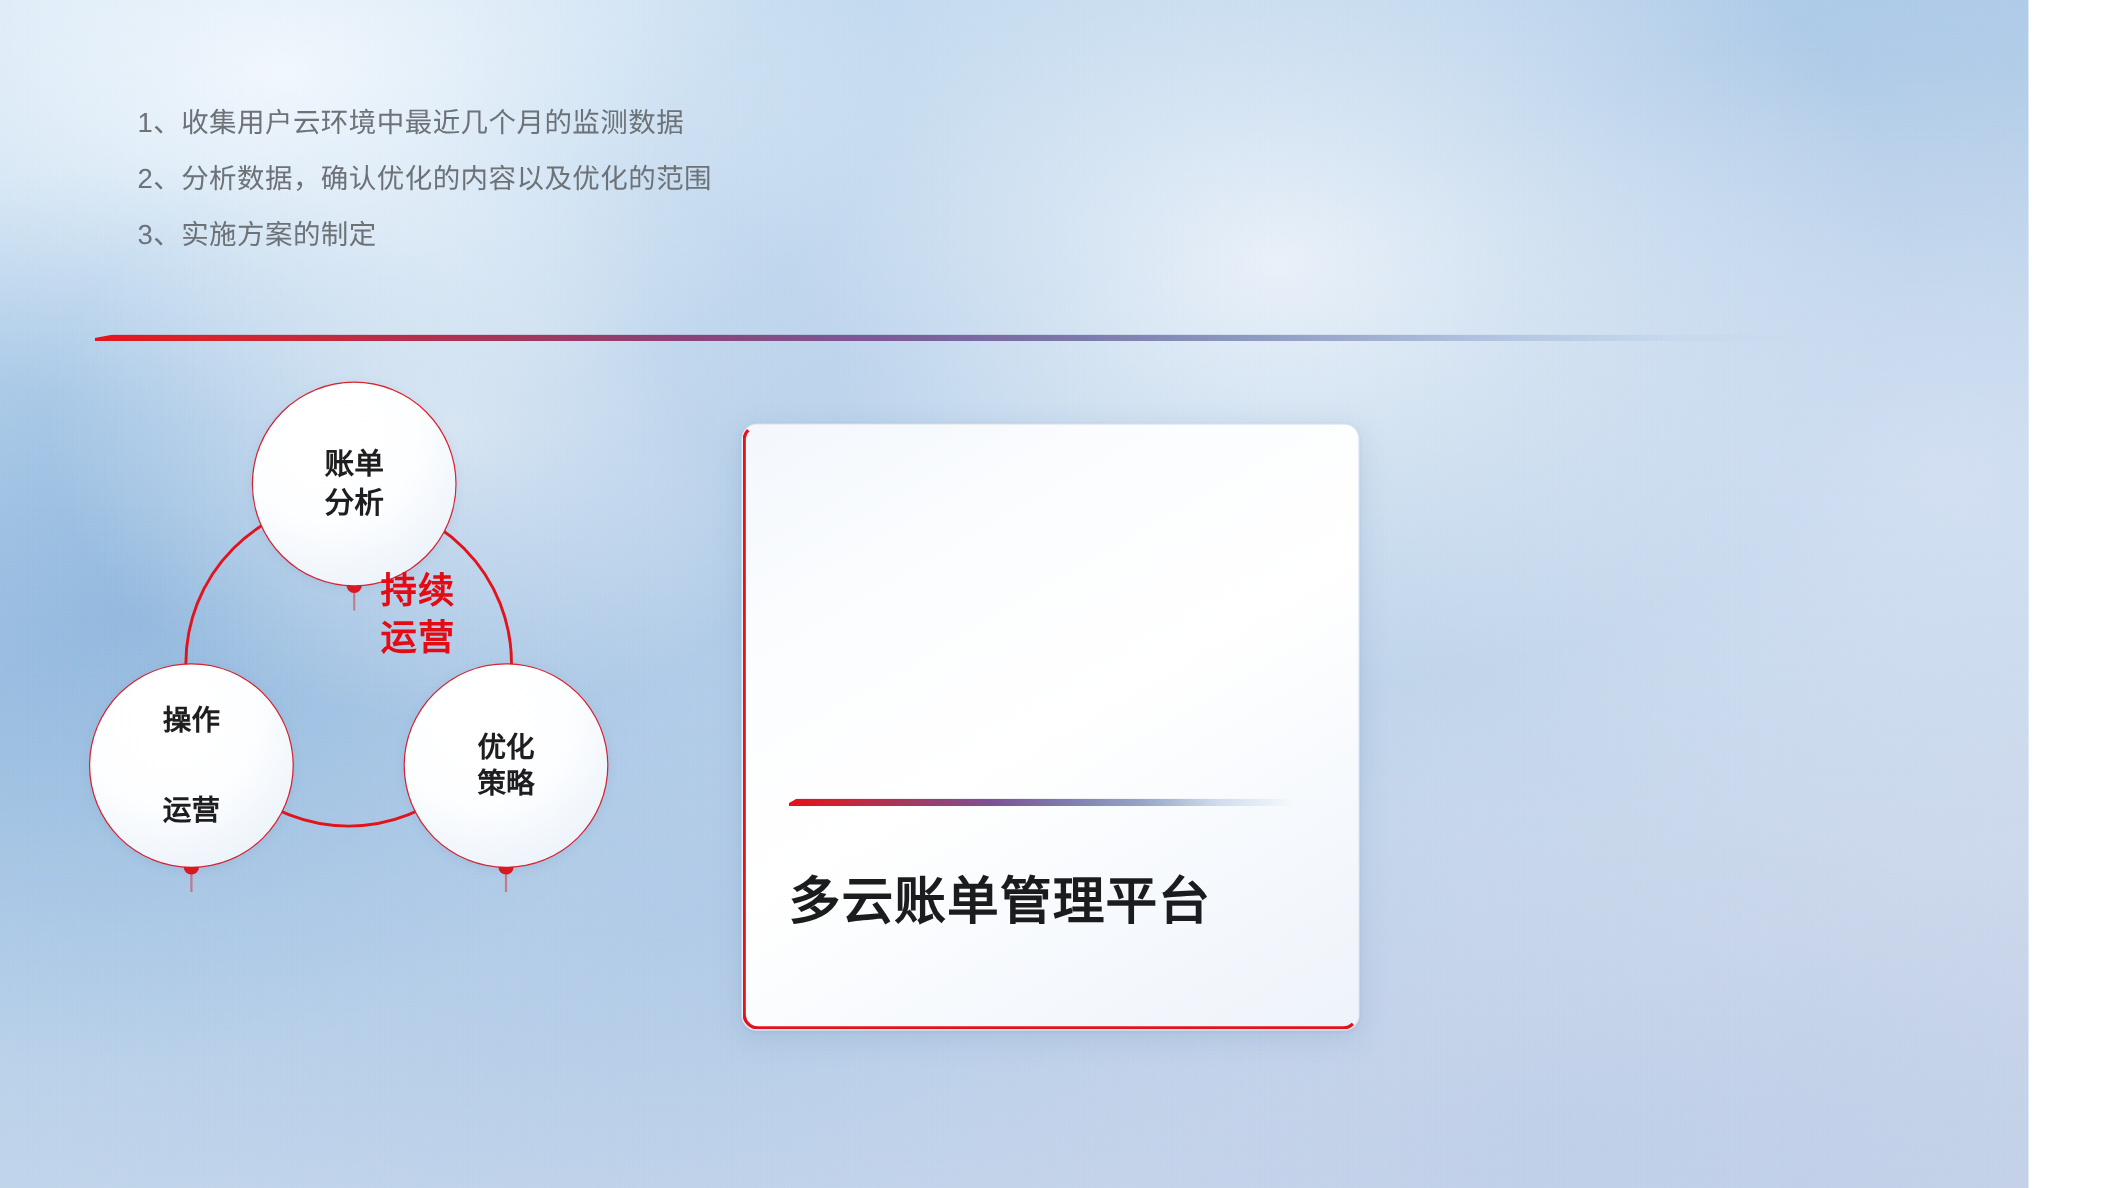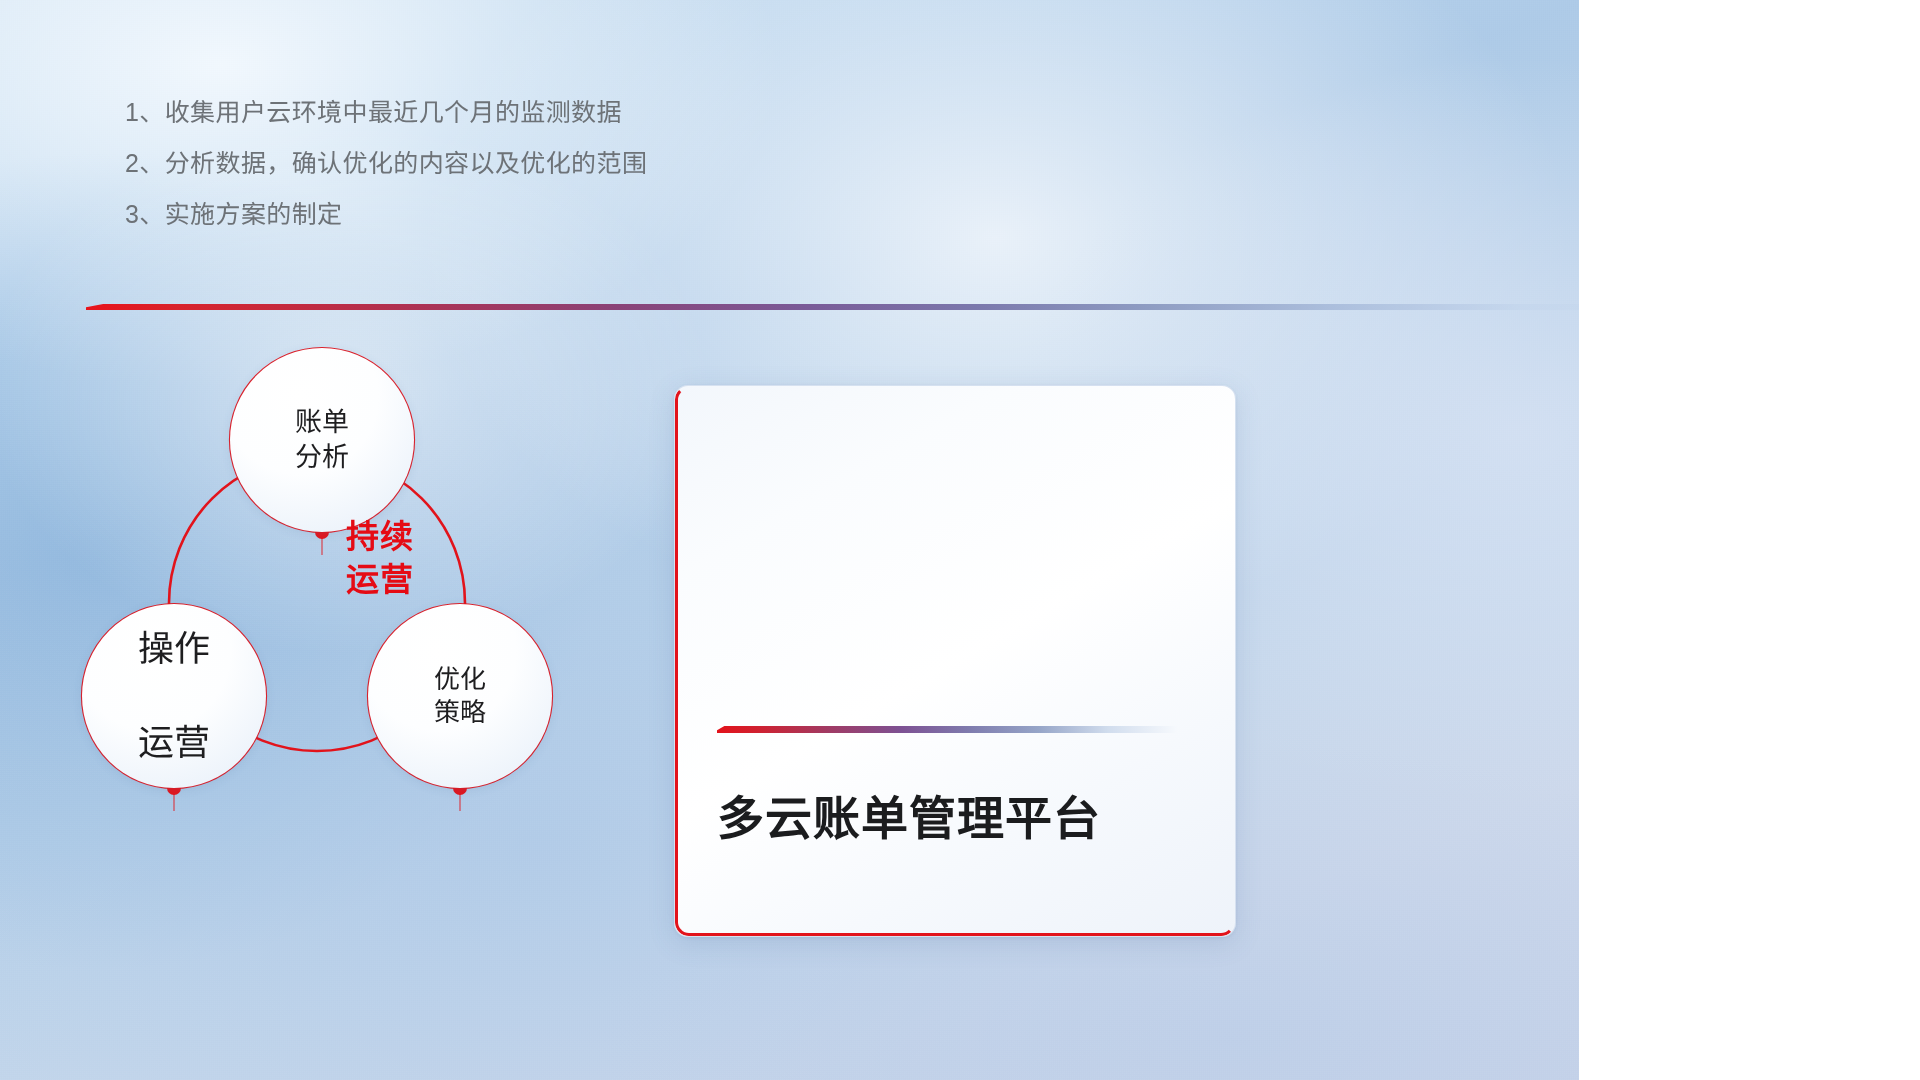--- a/index.html
+++ b/index.html
@@ -7,21 +7,21 @@
     margin: 0;
     padding: 0;
     width: 1920px;
     height: 1080px;
     overflow: hidden;
     font-family: "Liberation Sans", "DejaVu Sans", sans-serif;
   }
 
   #stage {
     position: relative;
-    width: 1579px;
+    width: 1844px;
     height: 1080px;
     overflow: hidden;
     background: #bcd2ea;
   }
 
   
   .bg-layer { position: absolute; inset: 0; pointer-events: none; }
 
   .bg-base {
     background:
@@ -122,39 +122,39 @@
   #diagram svg { position: absolute; inset: 0; overflow: visible; }
 
   .node-bubble {
     position: absolute;
     border-radius: 50%;
     display: flex;
     flex-direction: column;
     align-items: center;
     justify-content: center;
     color: #1e1e20;
-    font-weight: normal;
+    font-weight: bold;
     line-height: 1.28;
     text-align: center;
     pointer-events: auto;
   }
   .node-bubble span { display: block; }
 
   #node-billing {
     left: 150px; top: 0px;
     width: 184px; height: 184px;
     font-size: 27px;
     background:
       radial-gradient(circle at 38% 26%, #ffffff 0%, #fdfeff 44%, #eef4fb 78%, #e6eef8 100%);
     box-shadow: 0 2px 10px rgba(90,125,170,0.16);
   }
   #node-ops {
     left: 2px; top: 256px;
     width: 184px; height: 184px;
-    font-size: 36px;
+    font-size: 26px;
     background:
       radial-gradient(circle at 38% 26%, #ffffff 0%, #fdfeff 44%, #eef4fb 78%, #e4ecf7 100%);
     box-shadow: 0 2px 10px rgba(90,125,170,0.16);
     gap: 48px;
   }
   #node-strategy {
     left: 288px; top: 256px;
     width: 184px; height: 184px;
     font-size: 26px;
     background:

